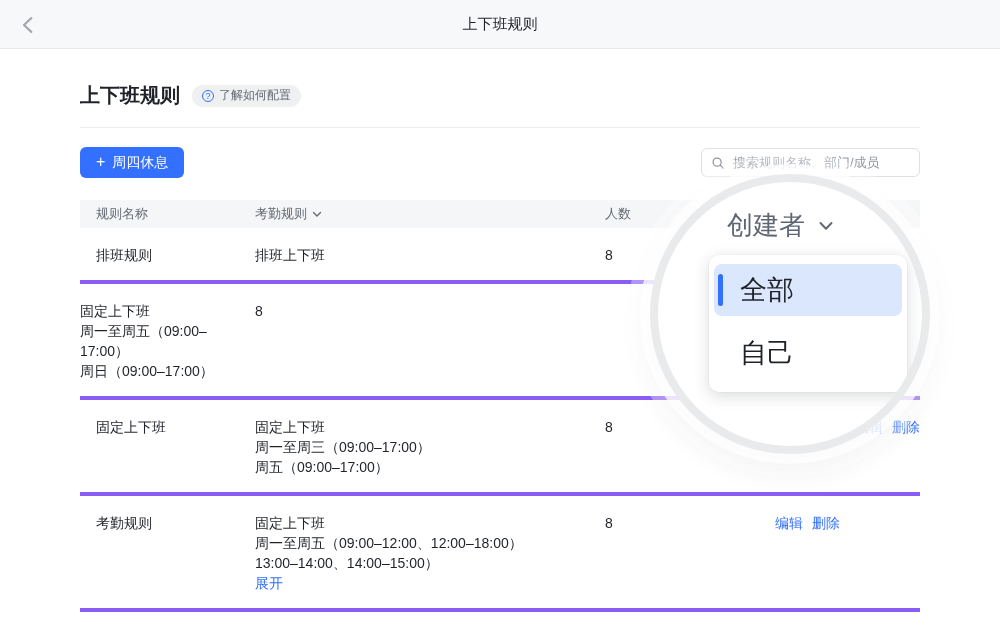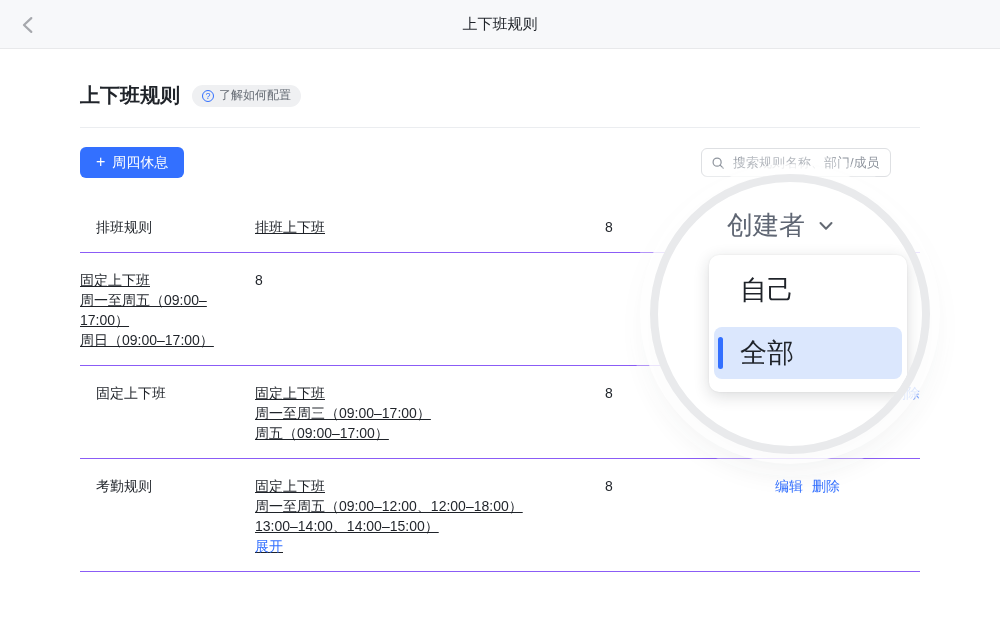--- a/index.html
+++ b/index.html
@@ -23,37 +23,37 @@
   .help-badge { display:flex; align-items:center; gap:5px; background:#eff0f2;
     border-radius:11px; height:22px; padding:0 10px; font-size:12px; color:#646a73; cursor:pointer; }
   .q-icon { width:12px; height:12px; border:1px solid #3370ff; border-radius:50%;
     color:#3370ff; font-size:9px; line-height:10px; display:flex; align-items:center; justify-content:center; flex:0 0 auto; }
   .divider { position:absolute; left:80px; top:127px; width:840px; height:1px; background:#ebedf0; }
   
   .add-btn { position:absolute; left:80px; top:147px; height:31px; padding:0 16px;
     background:#3370ff; color:#fff; border:none; border-radius:6px; font-size:14px;
     display:flex; align-items:center; gap:7px; cursor:pointer; font-family:inherit; }
   .plus-glyph { font-size:16px; font-weight:400; line-height:1; margin-top:-1px; }
-  .search-box { position:absolute; left:701px; top:148px; width:190px; height:29px;
+  .search-box { position:absolute; left:701px; top:148px; width:219px; height:29px;
     border:1px solid #dee0e3; border-radius:6px; background:#fff;
     display:flex; align-items:center; gap:6px; padding:0 9px; }
   .search-box input { border:none; outline:none; flex:1; min-width:0; font-size:13px;
     background:transparent; font-family:inherit; color:#1f2329; }
   .search-box input::placeholder { color:#8f959e; }
   
   .table { position:absolute; left:80px; top:200px; width:840px; font-size:14px; z-index:1; }
   .t-head, .t-row { display:grid; grid-template-columns:175px 350px 100px 135px 80px; }
   .t-head { background:#f5f6f7; height:28px; align-items:center; color:#646a73; font-size:13px; }
-  .t-row { border-bottom:1px solid #8b5cf6; padding:17px 0 15px; line-height:20px; }
+  .t-row { border-bottom:4px solid #8b5cf6; padding:17px 0 15px; line-height:20px; }
   .cell-pad { padding-left:16px; }
   .head-rule { display:flex; align-items:center; gap:4px; cursor:pointer; }
   .cell-actions { text-align:right; white-space:nowrap; }
   .link { color:#3370ff; cursor:pointer; }
   .action-link + .action-link { margin-left:9px; }
-  .rule-line { min-height:20px;text-decoration:underline; }
+  .rule-line { min-height:20px; }
   
   .lens { position:absolute; left:650px; top:174px; width:280px; height:280px;
     border:8px solid #e9eaec; border-radius:50%; background:#ffffff; overflow:hidden;
     box-shadow:0 0 0 10px rgba(255,255,255,0.75), 0 0 0 22px rgba(255,255,255,0.35),
                0 14px 30px rgba(31,35,41,0.10);
     z-index:5; }
   .lens-label { position:absolute; left:69px; top:26px; display:flex; align-items:center;
     gap:11px; font-size:26px; color:#5f6673; }
   .lens-panel { position:absolute; left:51px; top:73px; width:198px; height:137px;
     background:#fff; border-radius:10px; padding:9px 5px;
@@ -98,20 +98,34 @@
   <span>
     <svg width="14" height="14" viewBox="0 0 16 16" fill="none">
       <circle cx="7" cy="7" r="4.6" stroke="#8f959e" stroke-width="1.4"></circle>
       <line x1="10.5" y1="10.5" x2="14" y2="14" stroke="#8f959e" stroke-width="1.4" stroke-linecap="round"></line>
     </svg>
   </span>
   <input value="" placeholder="搜索规则名称、部门/成员" style="">
 </div>
 
 <div class="table">
+  <div class="t-head">
+    <div class="cell-pad">规则名称</div>
+    <div class="head-rule">
+      <span>考勤规则</span>
+      <span>
+        <svg width="12" height="12" viewBox="0 0 12 12" fill="none">
+          <polyline points="2.5,4.5 6,8 9.5,4.5" stroke="#646a73" stroke-width="1.4" stroke-linecap="round" stroke-linejoin="round"></polyline>
+        </svg>
+      </span>
+    </div>
+    <div>人数</div>
+    <div>创建者</div>
+    <div class="cell-actions"></div>
+  </div>
   <div>
       <div class="t-row">
         <div class="cell-pad">排班规则</div>
         <div>
           <div class="rule-line">排班上下班</div>
         </div>
         <div>8</div>
         <div></div>
         <div class="cell-actions"></div>
       </div>
@@ -153,21 +167,21 @@
 <div class="lens">
   <div class="lens-label">
     <span>创建者</span>
     <span>
       <svg width="20" height="20" viewBox="0 0 20 20" fill="none">
         <polyline points="4.5,7 10,12.8 15.5,7" stroke="#646a73" stroke-width="2" stroke-linecap="round" stroke-linejoin="round"></polyline>
       </svg>
     </span>
   </div>
   <div class="lens-panel">
-      <div class="lens-option">
-        <span>自己</span>
-      </div>
       <div class="lens-option selected">
         <span class="accent-bar"></span>
         <span>全部</span>
+      </div>
+      <div class="lens-option">
+        <span>自己</span>
       </div>
     </div>
 </div>
 
 </body></html>

